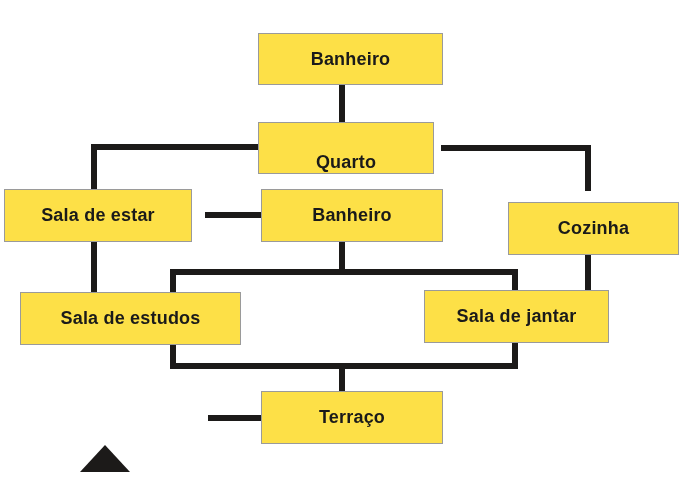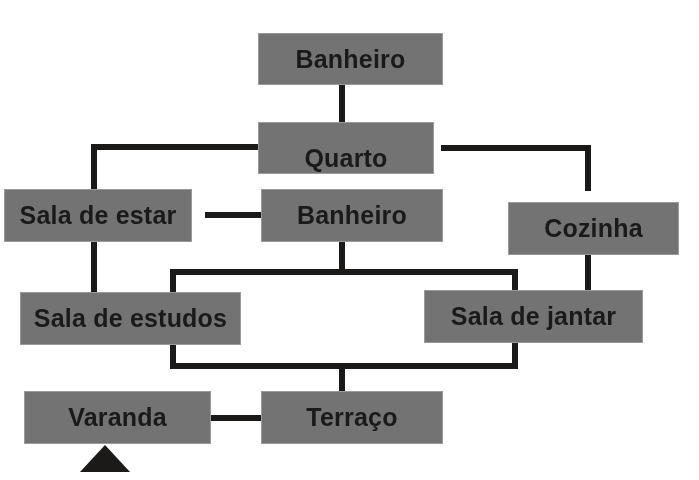--- a/index.html
+++ b/index.html
@@ -11,25 +11,25 @@
     position: relative;
     width: 699px;
     height: 480px;
     background: #ffffff;
     font-family: "Liberation Sans", sans-serif;
     overflow: hidden;
   }
   .node {
     position: absolute;
     box-sizing: border-box;
-    background: #737373;
+    background: #fde047;
     border: 1px solid #9a9a9a;
     color: #1a1a1a;
     font-weight: bold;
-    font-size: 25px;
+    font-size: 18px;
     letter-spacing: 0.2px;
     display: flex;
     align-items: center;
     justify-content: center;
     text-align: center;
     z-index: 3;
     user-select: none;
   }
   .edge {
     position: absolute;
@@ -96,27 +96,24 @@
   </div>
 
   <div class="node" style="left:508px; top:189px; width:171px; height:53px;margin-top:13px;">
     <span>Cozinha</span>
   </div>
 
   <div class="node" style="left:20px; top:292px; width:221px; height:53px;">
     <span>Sala de estudos</span>
   </div>
 
-  <div class="node" style="left:424px; top:290px; width:219px; height:53px;">
+  <div class="node" style="left:424px; top:290px; width:185px; height:53px;">
     <span>Sala de jantar</span>
   </div>
 
-  <div class="node" style="left:24px; top:391px; width:187px; height:53px;">
-    <span>Varanda</span>
-  </div>
 
   <div class="node" style="left:261px; top:391px; width:182px; height:53px;justify-content:center;">
     <span>Terraço</span>
   </div>
 
   <div class="marker-triangle" style="left:80px; top:445px;"></div>
 
 </div>
 
 </body></html>

